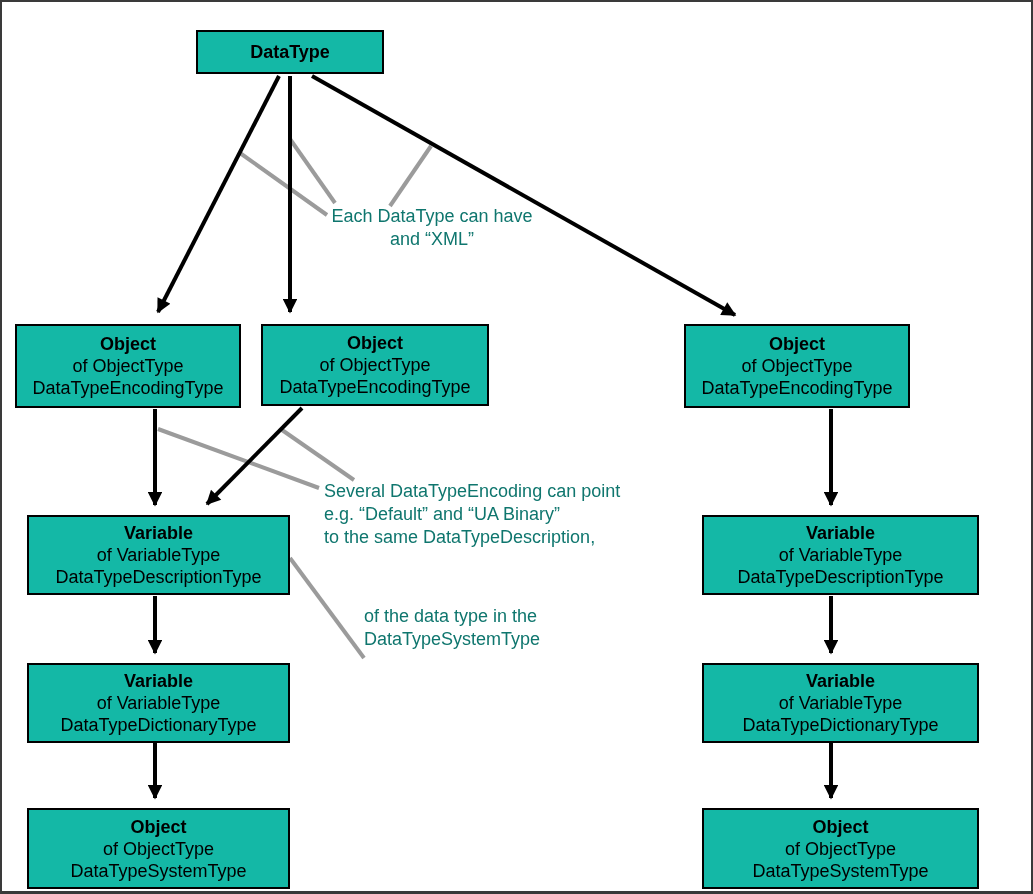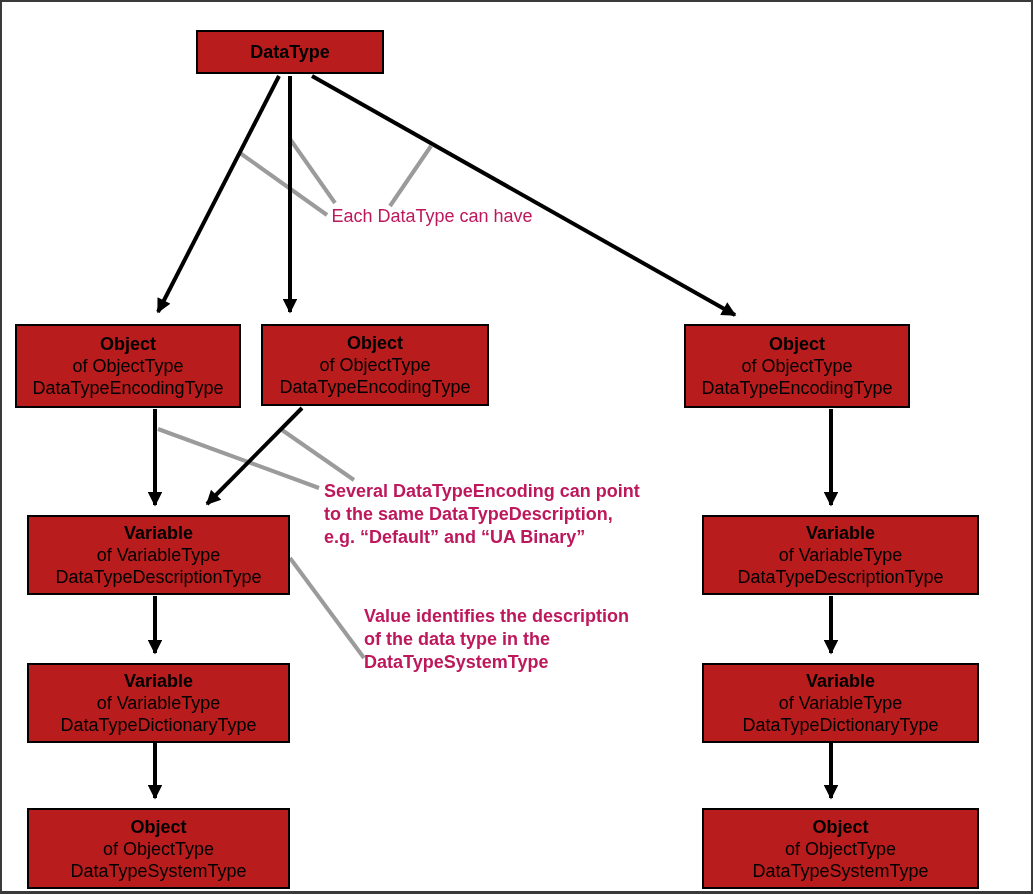--- a/index.html
+++ b/index.html
@@ -19,40 +19,40 @@
   .wires {
     position: absolute;
     left: 0; top: 0;
     width: 1033px; height: 894px;
     pointer-events: none;
   }
 
   .node {
     position: absolute;
     box-sizing: border-box;
-    background: #b91c1c;
+    background: #14b8a6;
     border: 2px solid #000000;
     display: flex;
     flex-direction: column;
     justify-content: center;
     text-align: center;
     font-size: 18px;
     line-height: 22px;
     color: #000000;
   }
   .node-title { font-weight: bold; }
 
   .note {
     position: absolute;
     font-size: 18px;
     line-height: 23px;
-    color: #be185d;
+    color: #0f766e;
   }
   .note.center { text-align: center; }
-  .note.left { text-align: left; font-weight: bold; }
+  .note.left { text-align: left; }
 </style>
 </head>
 <body>
 
 <div class="canvas">
 
   <svg class="wires" viewBox="0 0 1033 894" aria-hidden="true">
     <defs>
       <marker id="ah" viewBox="0 0 10 10" refX="9" refY="5" markerWidth="4" markerHeight="3.6" orient="auto" markerUnits="strokeWidth">
         <path d="M0,0 L10,5 L0,10 z" fill="#000000"></path>
@@ -131,27 +131,27 @@
   </div>
 
   <div class="node" style="left:700px; top:806px; width:277px; height:81px;">
     <div class="node-title">Object</div>
     <div class="node-sub">of ObjectType</div>
     <div class="node-sub">DataTypeSystemType</div>
   </div>
 
   <div class="note center" style="left:295px; top:203px; width:270px;">
     <div>Each DataType can have</div>
+    <div>and “XML”</div>
   </div>
 
   <div class="note left" style="left:322px; top:478px; width:345px;">
     <div>Several DataTypeEncoding can point</div>
+    <div>e.g. “Default” and “UA Binary”</div>
     <div>to the same DataTypeDescription,</div>
-    <div>e.g. “Default” and “UA Binary”</div>
   </div>
 
   <div class="note left" style="left:362px; top:603px; width:290px;">
-    <div>Value identifies the description</div>
     <div>of the data type in the</div>
     <div>DataTypeSystemType</div>
   </div>
 
 </div>
 
 </body></html>

